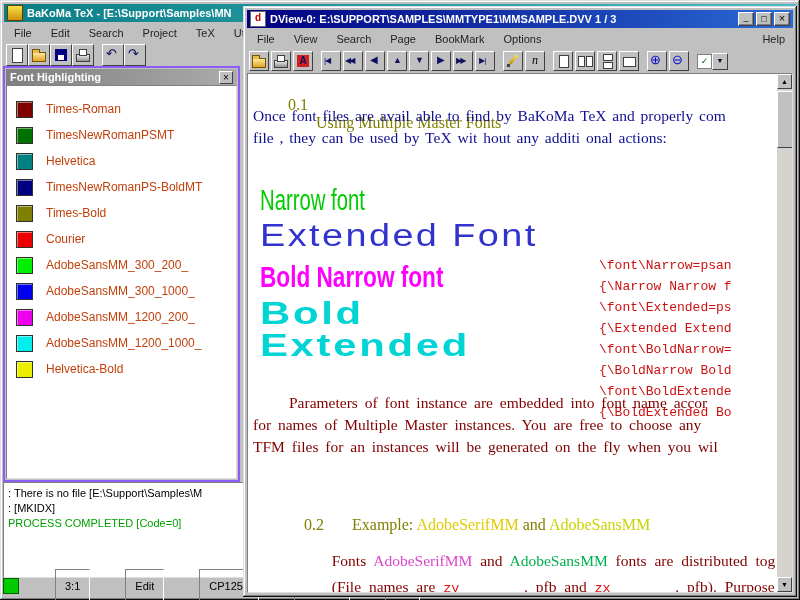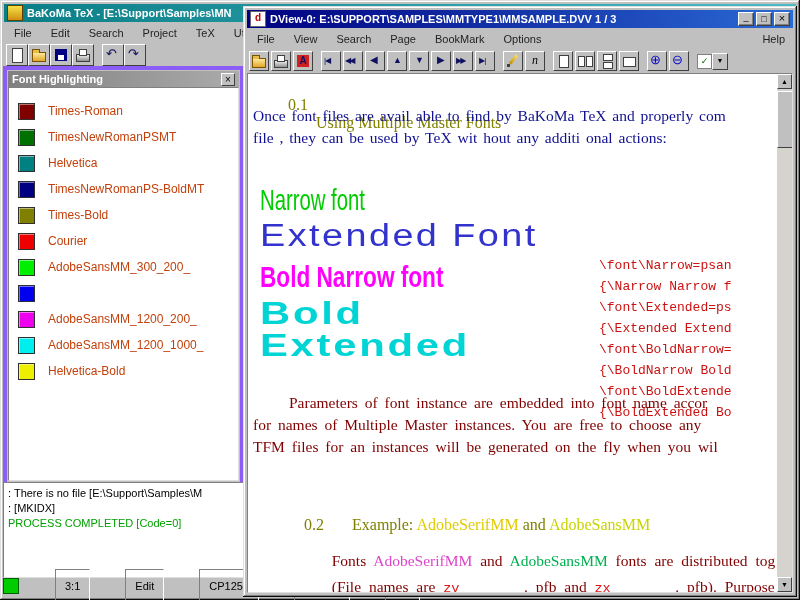--- a/index.html
+++ b/index.html
@@ -69,21 +69,21 @@
   .i-fit-width-icon::before{content:"";left:2px;top:4px;width:11px;height:8px;background:#fff;border:1px solid #404040;}
   .i-zoom-in-icon::before{content:"⊕";left:1px;top:-1px;color:#0000cc;font-size:13px;}
   .i-zoom-out-icon::before{content:"⊖";left:1px;top:-1px;color:#0000cc;font-size:13px;}
   .page-combo{margin-left:8px;display:flex;align-items:center;}
   .combo-check{width:13px;height:13px;background:#fff;border:1px solid #808080;font-size:9px;line-height:12px;text-align:center;color:#060;}
   .combo-check::before{content:"✓";}
   .combo-arrow{width:14px;height:15px;background:#c0c0c0;border:1px solid;border-color:#fff #404040 #404040 #fff;font-size:7px;line-height:13px;text-align:center;}
   .combo-arrow::before{content:"▼";}
 
   
-  .font-panel{position:absolute;left:3px;top:66px;width:233px;height:412px;background:#c0c0c0;border:4px solid #8b5cf6;}
+  .font-panel{position:absolute;left:3px;top:66px;width:233px;height:412px;background:#c0c0c0;border:2px solid #8b5cf6;}
   .panel-titlebar{position:absolute;left:1px;top:1px;right:1px;height:16px;background:linear-gradient(90deg,#7f7f7f,#ababab);
                   color:#fff;font-weight:bold;font-size:11px;display:flex;align-items:center;padding:0 4px;}
   .panel-close{margin-left:auto;width:14px;height:13px;background:#c0c0c0;border:1px solid;border-color:#fff #404040 #404040 #fff;
                font-size:10px;line-height:11px;text-align:center;color:#000;padding:0;}
   .panel-close::before{content:"×";}
   .font-list{position:absolute;left:1px;right:1px;top:17px;bottom:1px;background:#fff;border:1px solid;
              border-color:#808080 #dfdfdf #dfdfdf #808080;padding:10px 0 0 9px;overflow:hidden;}
   .font-row{display:flex;align-items:center;height:26px;}
   .swatch{width:15px;height:15px;border:1px solid #303030;box-shadow:inset 1px 1px rgba(255,255,255,.45);margin-right:13px;flex:0 0 auto;}
   .font-label{font-size:12px;color:#c2410c;white-space:nowrap;}
@@ -220,20 +220,21 @@
             <span class="font-label">Courier</span>
           </div>
 
           <div class="font-row">
             <span class="swatch" style="background-color: rgb(0, 238, 0);"></span>
             <span class="font-label">AdobeSansMM_300_200_</span>
           </div>
 
           <div class="font-row">
             <span class="swatch" style="background-color: rgb(0, 0, 238);"></span>
+            <span class="font-label">AdobeSansMM_300_1000_</span>
           </div>
 
           <div class="font-row">
             <span class="swatch" style="background-color: rgb(238, 0, 238);"></span>
             <span class="font-label">AdobeSansMM_1200_200_</span>
           </div>
 
           <div class="font-row">
             <span class="swatch" style="background-color: rgb(0, 238, 238);"></span>
             <span class="font-label">AdobeSansMM_1200_1000_</span>

